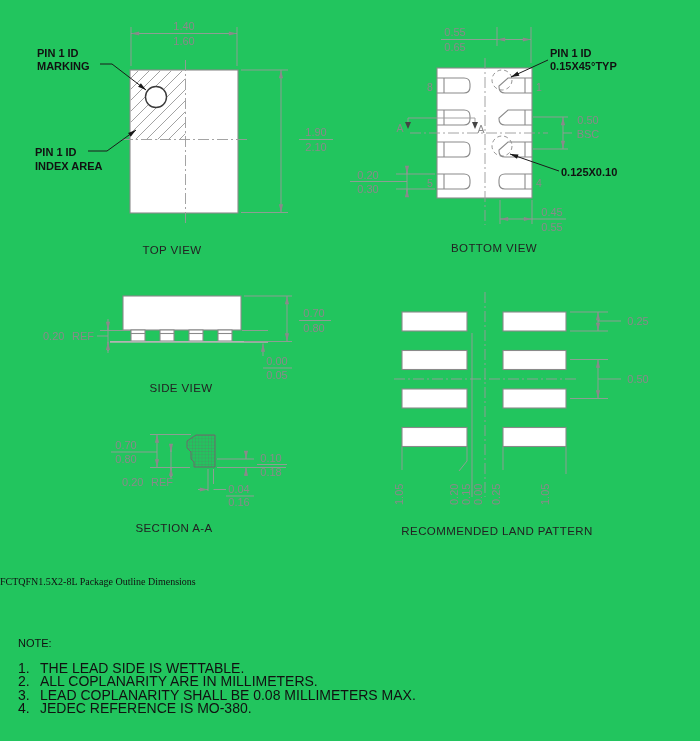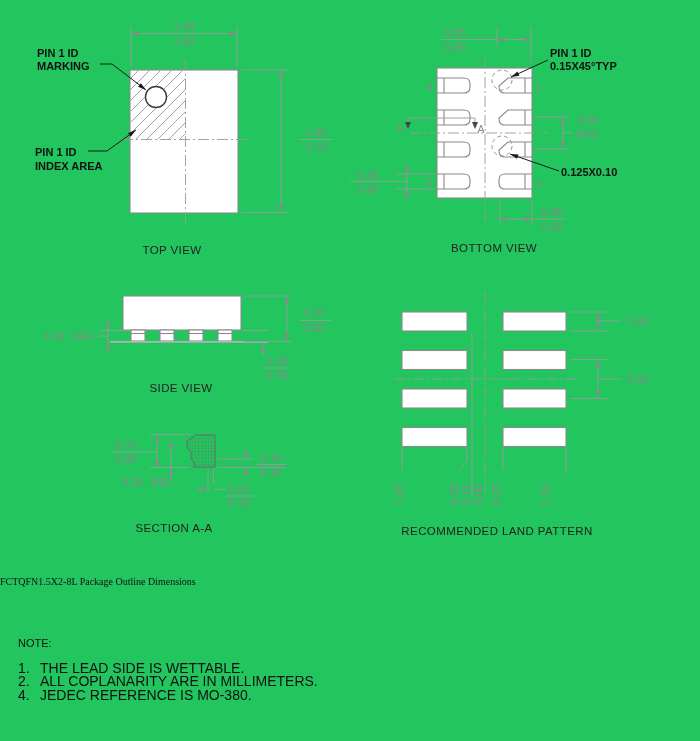--- a/index.html
+++ b/index.html
@@ -297,16 +297,17 @@
     <text class="vtitle" x="497" y="535" text-anchor="middle">RECOMMENDED LAND PATTERN</text>
   </g>
 </svg>
 
 <div class="title">FCTQFN1.5X2-8L Package Outline Dimensions</div>
 
 <div class="notes">
   <div class="notes-heading">NOTE:</div>
   <div class="note-row"><span class="note-num">1.</span><span>THE LEAD SIDE IS WETTABLE.</span></div>
   <div class="note-row"><span class="note-num">2.</span><span>ALL COPLANARITY ARE IN MILLIMETERS.</span></div>
+  <div class="note-row"><span class="note-num">3.</span><span>LEAD COPLANARITY SHALL BE 0.08 MILLIMETERS MAX.</span></div>
   <div class="note-row"><span class="note-num">4.</span><span>JEDEC REFERENCE IS MO-380.</span></div>
 </div>
 
 </div>
 
 </body></html>

